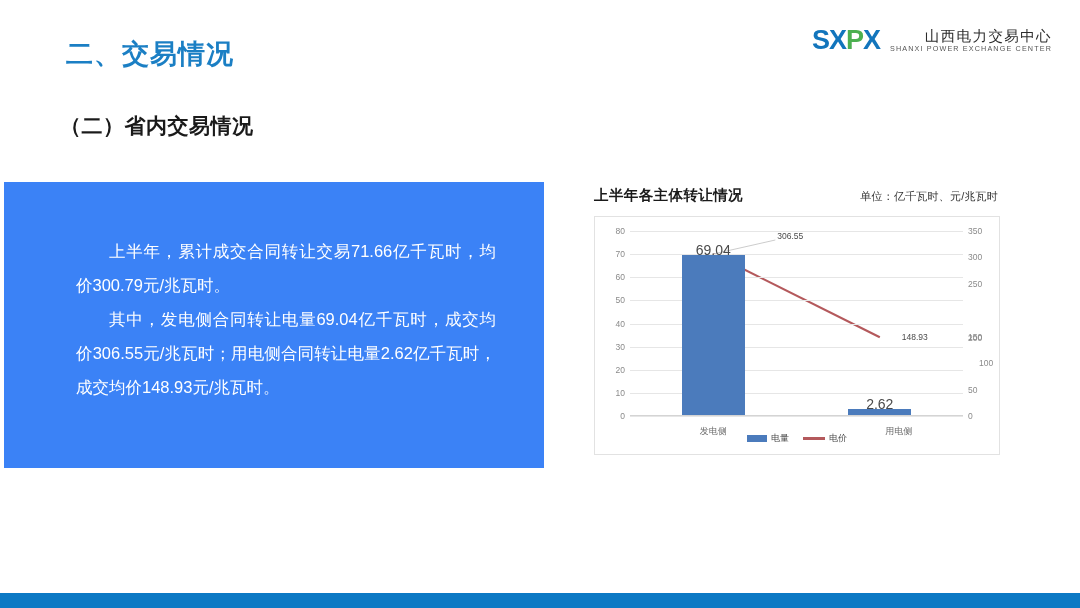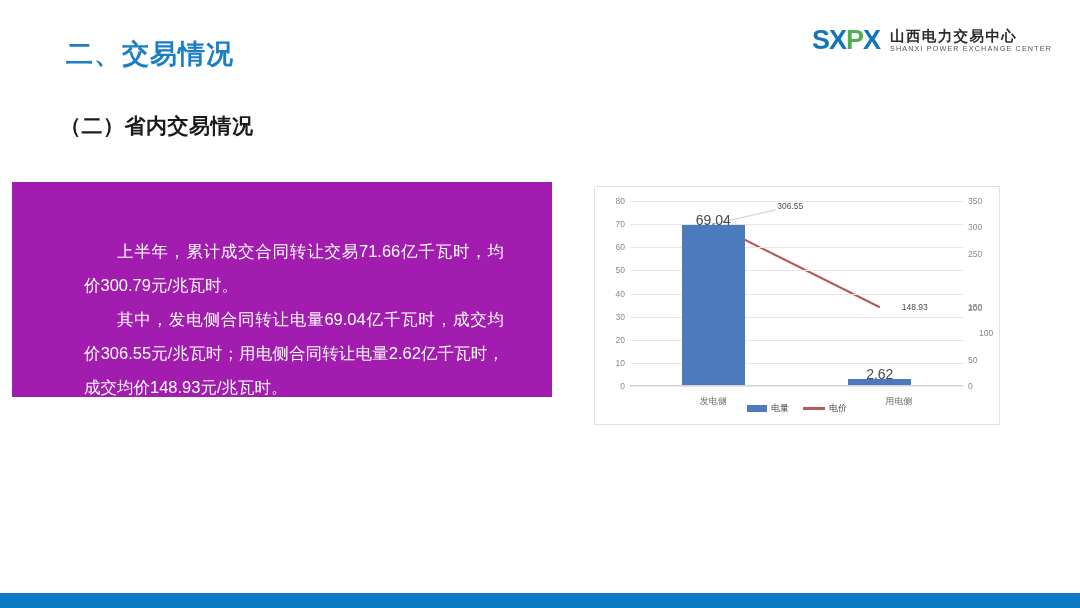--- a/index.html
+++ b/index.html
@@ -61,40 +61,41 @@
     position: relative;
   }
   #logo .cn-block {
     display: flex;
     flex-direction: column;
     justify-content: center;
     gap: 2px;
   }
   #logo .cn {
     font-size: 14.5px;
-    font-weight: bold;
+    font-weight: normal;
     color: #2b2b2b;
     letter-spacing: 1.4px;
     line-height: 1;
+    text-align: right;
   }
   #logo .en {
     font-size: 7.2px;
     color: #555;
     letter-spacing: 1.15px;
     line-height: 1;
   }
 
   
   #callout-box {
     position: absolute;
-    left: 12px;
+    left: 4px;
     top: 182px;
     width: 540px;
-    height: 215px;
-    background: #a21caf;
+    height: 286px;
+    background: #3b82f6;
   }
   #callout-text {
     position: absolute;
     left: 72px;
     top: 52px;
     width: 420px;
     color: #ffffff;
     font-size: 16.5px;
     line-height: 34px;
     text-align: justify;
@@ -265,20 +266,24 @@
 </div>
 
 <div id="callout-box">
   <div id="callout-text">
     <p>上半年，累计成交合同转让交易71.66亿千瓦时，均价300.79元/兆瓦时。</p>
     <p>其中，发电侧合同转让电量69.04亿千瓦时，成交均价306.55元/兆瓦时；用电侧合同转让电量2.62亿千瓦时，成交均价148.93元/兆瓦时。</p>
   </div>
 </div>
 
 <div id="chart-block">
+  <div id="chart-header">
+    <div id="chart-title">上半年各主体转让情况</div>
+    <div id="chart-unit">单位：亿千瓦时、元/兆瓦时</div>
+  </div>
 
   <div id="chart-frame">
     <div id="plot">
 
       <svg id="line-svg" preserveAspectRatio="none">
           <polyline points="83.3,23.0 249.8,106.3" fill="none" stroke="#B4595C" stroke-width="2.2"></polyline>
           <line x1="83.3" y1="23.0" x2="145.3" y2="9.0" stroke="#bfbfbf" stroke-width="0.8"></line>
         </svg>
     <div class="gridline" style="top: 185px;"></div>
         <div class="ytick left" style="top: 185px;">0</div>

